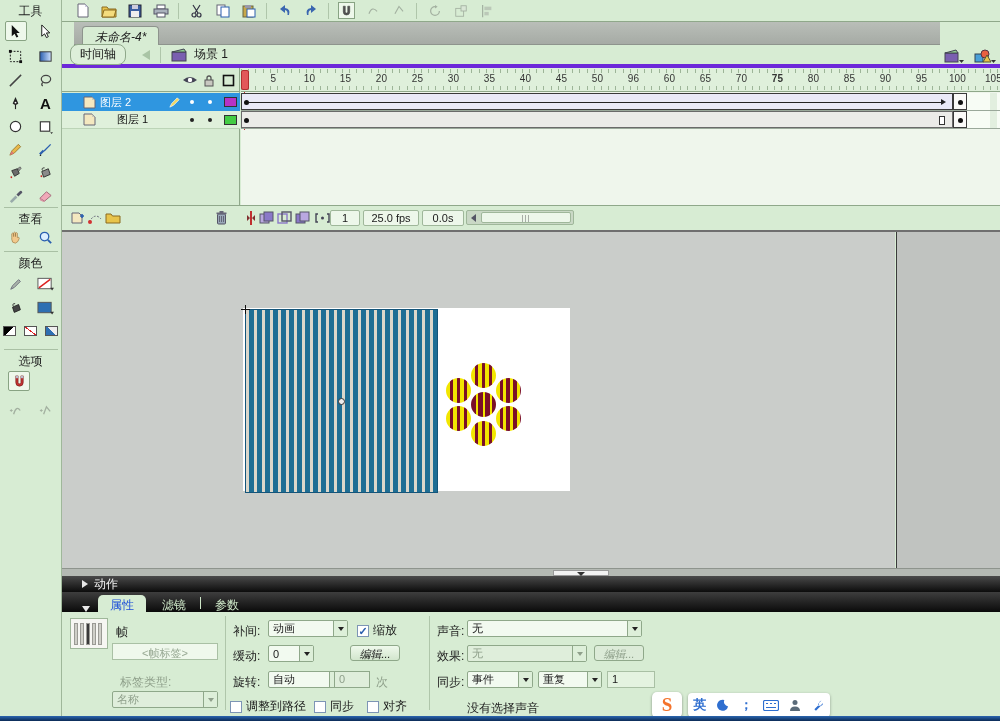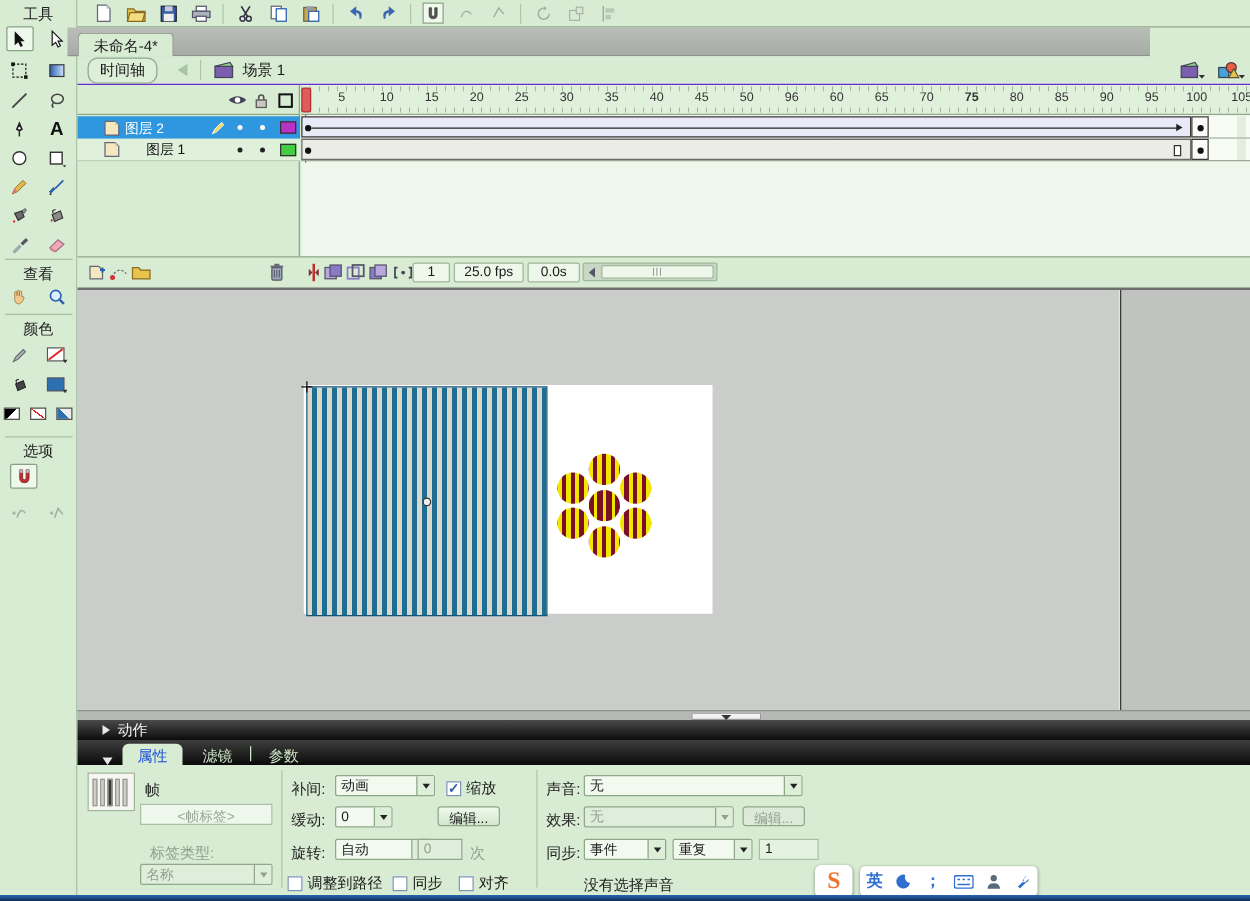--- a/index.html
+++ b/index.html
@@ -18,25 +18,25 @@
   .gray-op { opacity:.35; }
   .mini-sw { width:13px; height:10px; border:1px solid #555; }
 
   
   #mtb { left:62px; top:0; width:938px; height:22px; background:#D7ECD3; border-bottom:1px solid #8FA88A; display:flex; align-items:center; padding-left:12px; gap:9px; }
   .mtb-sep { width:1px; height:16px; background:#AFC6AA; }
   .mtb-ic { width:17px; height:17px; display:flex; align-items:center; justify-content:center; }
   .mtb-ic.pressed { background:#EEF8EB; border:1px solid #88A383; }
 
   
-  #tabbar { left:54px; top:22px; width:866px; height:23px; background:linear-gradient(#B9BEB8,#A6ABA5); border-bottom:1px solid #8E948D; }
+  #tabbar { left:74px; top:22px; width:866px; height:23px; background:linear-gradient(#B9BEB8,#A6ABA5); border-bottom:1px solid #8E948D;font-style:italic; }
   #doctab { position:absolute; left:8px; top:4px; height:19px; padding:2px 12px 0; background:#D7ECD3; border:1px solid #8E948D; border-bottom:none; border-radius:4px 4px 0 0; font-size:12px; color:#222; }
 
   
-  #tlhead { left:62px; top:45px; width:938px; height:23px; background:#D7ECD3; border-bottom:1px solid #6d28d9; display:flex; align-items:center; }
+  #tlhead { left:62px; top:45px; width:938px; height:23px; background:#D7ECD3; border-bottom:4px solid #6d28d9; display:flex; align-items:center; }
   #tl-btn { margin-left:8px; padding:1px 9px; border:1px solid #8FA88A; border-radius:8px; background:#DDEFD9; font-size:12px; }
   .back-arr { width:0; height:0; border-top:5px solid transparent; border-bottom:5px solid transparent; border-right:8px solid #A9C4A5; margin-left:16px; }
   .vsep { width:1px; height:16px; background:#AFC6AA; margin:0 10px; }
   .scene-lbl { font-size:12px; margin-left:5px; }
   #tlhead-right { position:absolute; right:4px; top:3px; display:flex; gap:10px; align-items:center; }
 
   
   #tl { left:62px; top:68px; width:938px; height:164px; background:#D7ECD3; border-bottom:2px solid #6F6F6F; }
   #tl-left { position:absolute; left:0; top:0; width:178px; height:137px; border-right:1px solid #8FA88A; }
   #tl-lhead { position:absolute; left:0; top:0; width:178px; height:24px; border-bottom:1px solid #8FA88A; }
@@ -108,21 +108,21 @@
   .plabel { position:absolute; font-size:12px; color:#222; }
   .plabel.dis { color:#8FA08B; }
   .dropdown { position:absolute; height:17px; background:#F2FAF0; border:1px solid #8FA88A; border-radius:2px; font-size:11px; display:flex; align-items:center; }
   .dropdown .dval { flex:1; padding:0 4px; white-space:nowrap; overflow:hidden; }
   .dbtn { width:14px; height:100%; background:#DDEFD9; border-left:1px solid #8FA88A; display:flex; align-items:center; justify-content:center; }
   .dcar { width:0; height:0; border-left:3px solid transparent; border-right:3px solid transparent; border-top:4px solid #222; }
   .dropdown.dis { background:#DFEEDB; color:#8FA08B; }
   .dropdown.dis .dcar { border-top-color:#8FA08B; }
   .pinput { position:absolute; height:17px; background:#F2FAF0; border:1px solid #8FA88A; font-size:11px; padding:1px 4px; }
   .pinput.dis { background:#DFEEDB; color:#8FA08B; }
-  .pbtn { position:absolute; height:16px; background:linear-gradient(#EFF9EC,#D2E6CD); border:1px solid #8FA88A; border-radius:3px; font-size:11px; text-align:center; padding-top:1px; }
+  .pbtn { position:absolute; height:16px; background:linear-gradient(#EFF9EC,#D2E6CD); border:1px solid #8FA88A; border-radius:3px; font-size:11px; text-align:center; padding-top:1px;font-style:italic; }
   .pbtn.dis { color:#8FA08B; background:#DCEBD8; }
   .cb { position:absolute; display:flex; align-items:center; gap:4px; font-size:12px; }
   .cbbox { width:12px; height:12px; background:#fff; border:1px solid #7D95B5; font-size:11px; line-height:11px; text-align:center; color:#2A5FAF; font-weight:bold; }
   #frame-thumb { position:absolute; left:8px; top:6px; width:38px; height:31px; background:#F6F6F2; border:1px solid #9FB79A; overflow:hidden; }
   #frame-thumb i { position:absolute; top:4px; width:4px; height:22px; background:#CFCFC8; border:1px solid #9A9A94; }
   #frame-thumb i.k { background:#3A3A3A; }
   #flabel-input { position:absolute; left:50px; top:31px; width:106px; height:17px; background:#EFF8EC; border:1px solid #A9C0A4; color:#97A893; font-size:11px; text-align:center; padding-top:2px; }
 
   
   #ime { left:652px; top:692px; width:180px; height:26px; }

